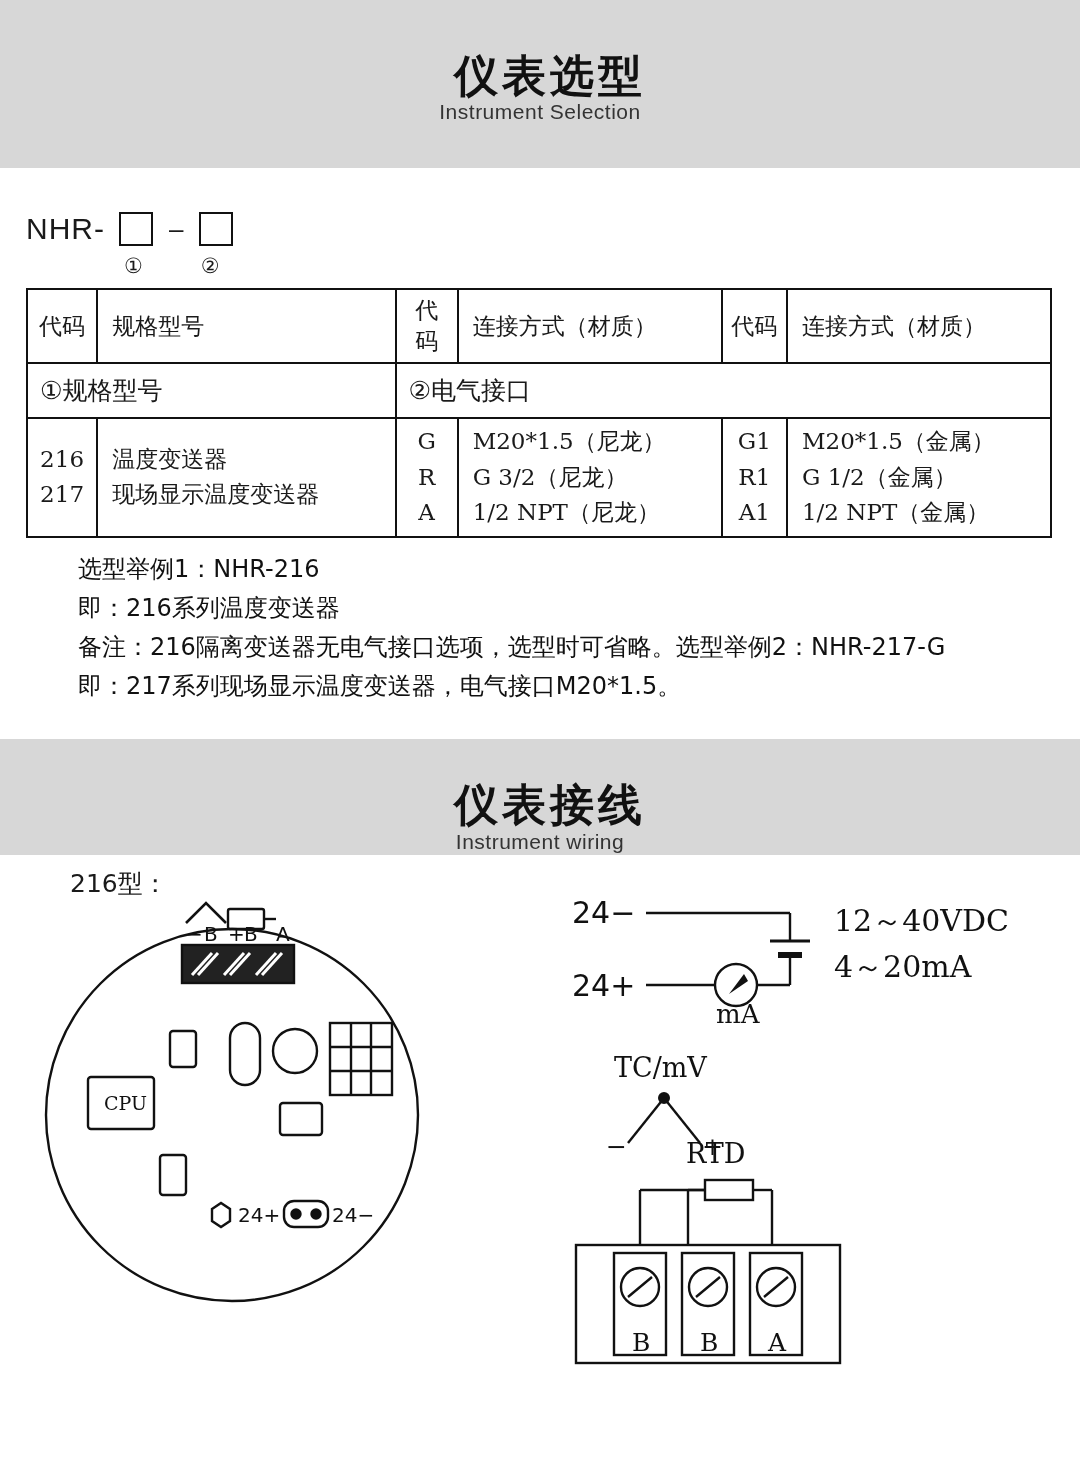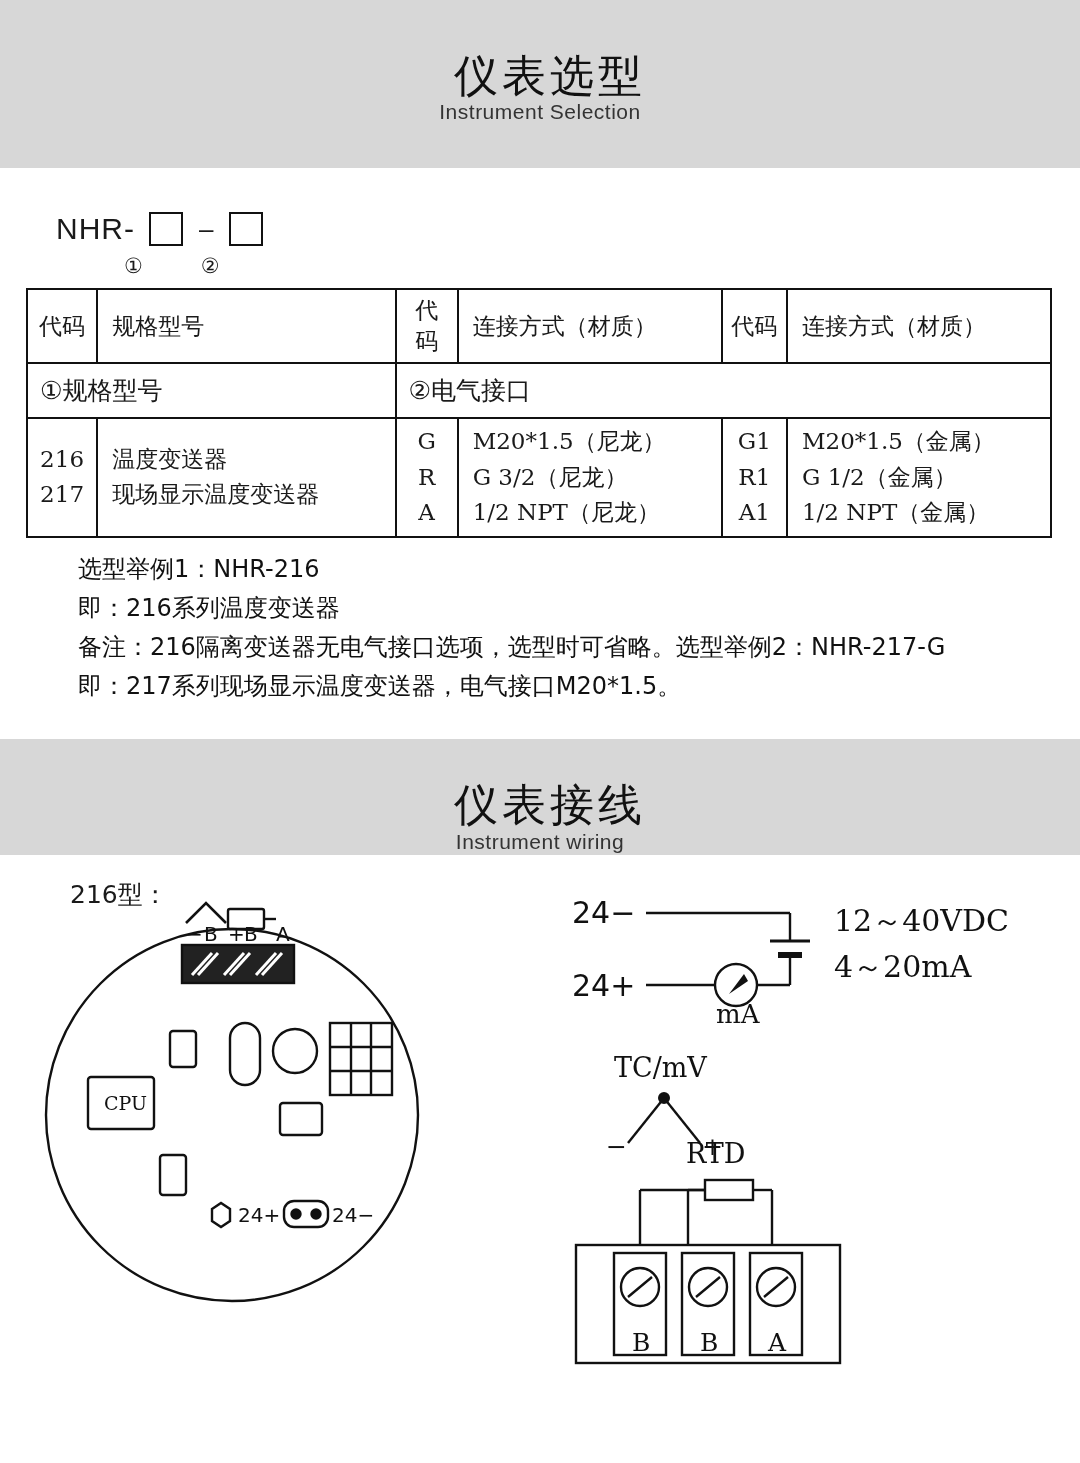--- a/index.html
+++ b/index.html
@@ -16,21 +16,21 @@
 
   
   .banner {
     background: #d7d7d7;
     width: 100%;
     text-align: center;
     padding: 18px 0 14px 0;
   }
   .banner .cn {
     font-size: 44px;
-    font-weight: normal;
+    font-weight: bold;
     letter-spacing: 4px;
     line-height: 1.1;
     color: #111;
     font-family: "DejaVu Sans", sans-serif;
     padding-left: 20px;
   }
   .banner .en {
     font-size: 21px;
     color: #333;
     margin-top: 0;
@@ -44,21 +44,20 @@
   .model-line {
     margin: 38px 0 0 26px;
     display: flex;
     align-items: center;
     height: 46px;
   }
   .model-prefix {
     font-size: 30px;
     font-family: "Liberation Sans", sans-serif;
     letter-spacing: 1px;
-    margin-left: 30px;
   }
   .code-box {
     width: 34px; height: 34px;
     border: 2px solid #111;
     margin: 0 14px;
   }
   .dash {
     font-size: 26px;
     margin: 0 2px;
   }
@@ -104,21 +103,20 @@
     color: #111;
   }
 
   
   .wiring-area { position: relative; width: 1080px; height: 590px; }
   .label-216 {
     position: absolute;
     left: 70px; top: 12px;
     font-size: 25px;
     font-family: "DejaVu Sans", sans-serif;
-    margin-top: 11px;
   }
   svg.diagram { position: absolute; left: 0; top: 0; }
   .t-serif { font-family: "DejaVu Serif", serif; }
   .t-sans  { font-family: "DejaVu Sans", sans-serif; }
 </style>
 </head>
 <body>
 
 <div class="banner" id="banner-selection">
   <div class="cn">仪表选型</div>

